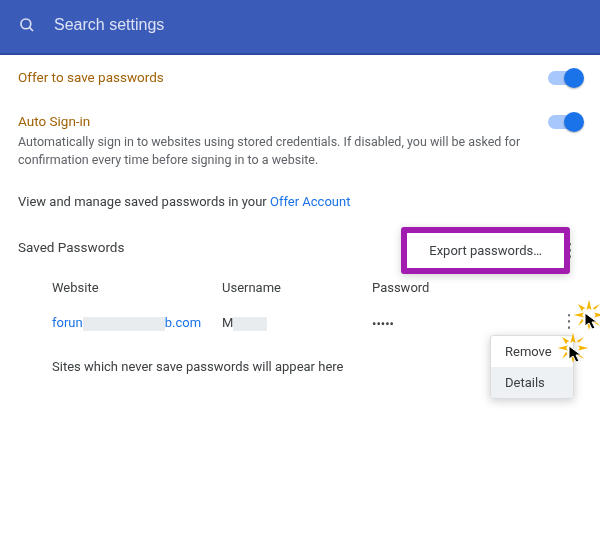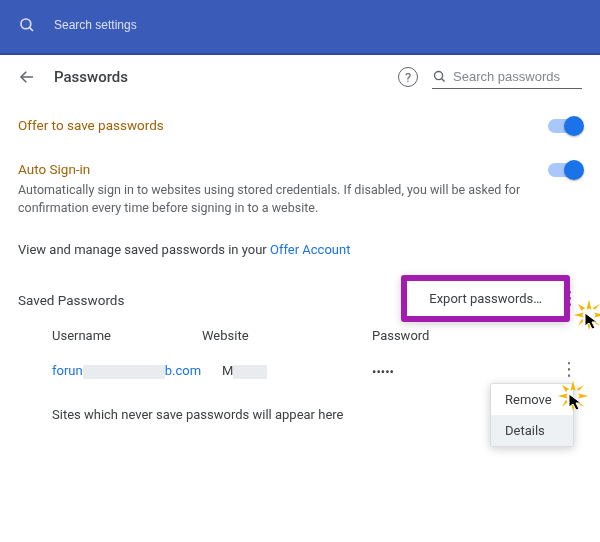--- a/index.html
+++ b/index.html
@@ -1,41 +1,41 @@
 <!DOCTYPE html>
 <html><head>
 <meta charset="utf-8">
 <style>
   * { box-sizing: border-box; }
   html, body { margin:0; padding:0; font-family: 'Segoe UI', Roboto, Arial, sans-serif; background:#fff; }
   .page { width:600px; height:542px; position:relative; overflow:hidden; background:#fff; }
   .topbar { background:#3b5bb8; height:50px; display:flex; align-items:center; padding:0 18px; }
   .topbar .searchicon { color:#e5e9f7; opacity:.95; }
-  .topbar input { background:transparent; border:none; outline:none; color:#7dd3fc; font-size:12px; margin-left:16px; flex:1; }
+  .topbar input { background:transparent; border:none; outline:none; color:#7dd3fc; font-size:16px; margin-left:16px; flex:1; }
   .topbar input::placeholder { color:#e5e9f7; opacity:.95; }
   .stripe { height:5px; background:#3b5bb8; border-bottom:2px solid #2d4aa0; }
   .header { display:flex; align-items:center; padding:10px 18px 14px 18px; }
   .back { width:18px; height:18px; color:#5f6368; cursor:pointer; }
   .title { font-size:15px; font-weight:500; color:#3c4043; margin-left:18px; }
   .spacer { flex:1; }
   .help { width:20px; height:20px; color:#5f6368; margin-right:14px; cursor:pointer; border:1.5px solid #5f6368; border-radius:50%; display:flex; align-items:center; justify-content:center; font-size:13px; }
   .searchbox { display:flex; align-items:center; border-bottom:1px solid #5f6368; width:150px; }
   .searchbox svg { color:#5f6368; flex-shrink:0; }
   .searchbox input { border:none; outline:none; font-size:13px; padding:4px 0 4px 6px; width:100%; color:#3c4043; }
   .searchbox input::placeholder { color:#80868b; }
   .content { padding:0 18px; }
   .row { display:flex; align-items:flex-start; justify-content:space-between; padding:14px 0; }
   .row .text { flex:1; padding-right:20px; }
   .hlabel { font-size:13.5px; color:#a16207; }
   .subtext { font-size:12.5px; color:#5f6368; margin-top:4px; line-height:1.4; }
   .toggle { width:34px; height:14px; border-radius:10px; background:#a8c7fa; position:relative; margin-top:2px; cursor:pointer; flex-shrink:0;}
   .toggle::after { content:""; position:absolute; right:-2px; top:-3px; width:20px; height:20px; border-radius:50%; background:#1a73e8; box-shadow:0 1px 2px rgba(0,0,0,.3); }
   .linkline { font-size:13px; color:#3c4043; padding:12px 0 24px 0; }
   .linkline a { color:#1a73e8; text-decoration:none; cursor:pointer; }
-  .section-head { display:flex; align-items:flex-end; justify-content:space-between; padding:6px 0; position:relative;gap:8px; }
+  .section-head { display:flex; align-items:flex-start; justify-content:space-between; padding:6px 0; position:relative;gap:8px; }
   .section-title { font-size:13.5px; color:#3c4043; }
   .more { font-size:18px; color:#5f6368; cursor:pointer; letter-spacing:-1px; padding:0 4px; }
   .export-pop { position:absolute; right:12px; top:-6px; background:#fff; border:6px solid #a21caf; border-radius:3px; box-shadow:0 2px 8px rgba(0,0,0,.18); padding:10px 22px; font-size:13px; color:#3c4043; cursor:pointer; }
   .table { padding:6px 0 18px 0; }
   .thead, .trow { display:flex; }
   .thead { padding:8px 0 10px 34px; }
   .col-site { width:170px; }
   .col-user { width:150px; }
   .col-pass { width:120px; }
   .th { font-size:13px; color:#3c4043; }
@@ -61,36 +61,20 @@
 
   <div class="topbar">
     <svg class="searchicon" width="18" height="18" viewBox="0 0 24 24" fill="none" stroke="currentColor" stroke-width="2.2">
         <circle cx="10.5" cy="10.5" r="6.5"></circle>
         <line x1="20" y1="20" x2="15.5" y2="15.5"></line>
       </svg>
     <input placeholder="Search settings" style="">
   </div>
   <div class="stripe"></div>
 
-  <div class="header">
-    <svg class="back" viewBox="0 0 24 24" fill="none" stroke="currentColor" stroke-width="2">
-        <line x1="4" y1="12" x2="20" y2="12"></line>
-        <polyline points="11 5 4 12 11 19"></polyline>
-      </svg>
-    <div class="title">Passwords</div>
-    <div class="spacer"></div>
-    <div class="help">?</div>
-    <div class="searchbox">
-      <svg width="15" height="15" viewBox="0 0 24 24" fill="none" stroke="currentColor" stroke-width="2.2">
-          <circle cx="10.5" cy="10.5" r="6.5"></circle>
-          <line x1="20" y1="20" x2="15.5" y2="15.5"></line>
-        </svg>
-      <input placeholder="Search passwords" style="">
-    </div>
-  </div>
 
   <div class="content">
 
     <div class="row">
       <div class="text">
           <div class="hlabel">Offer to save passwords</div>
         </div>
       <div class="toggle"></div>
     </div>
 
@@ -125,22 +109,22 @@
             <polygon points="7,7 12,16 13,13 16,12"></polygon>
           </g>
         </svg>
     </div>
     <svg class="cursor" style="right:0px; top:312px;" viewBox="0 0 16 20">
         <path d="M1,1 L1,14 L5,11 L8,17 L11,16 L8,10 L13,10 Z" fill="#000" stroke="#fff" stroke-width="1"></path>
       </svg>
 
     <div class="table" style="position:relative;">
       <div class="thead">
+        <div class="th col-site">Website</div>
         <div class="th col-user">Username</div>
-        <div class="th col-site">Website</div>
         <div class="th col-pass">Password</div>
       </div>
       <div class="trow">
         <div class="td col-site">
           <span class="site"><span>forun</span><span class="redact" style="width:82px;"></span><span>b.com</span></span>
         </div>
         <div class="td col-user">
           <span>M</span><span class="redact" style="width:34px;"></span>
         </div>
         <div class="td col-pass">•••••</div>

